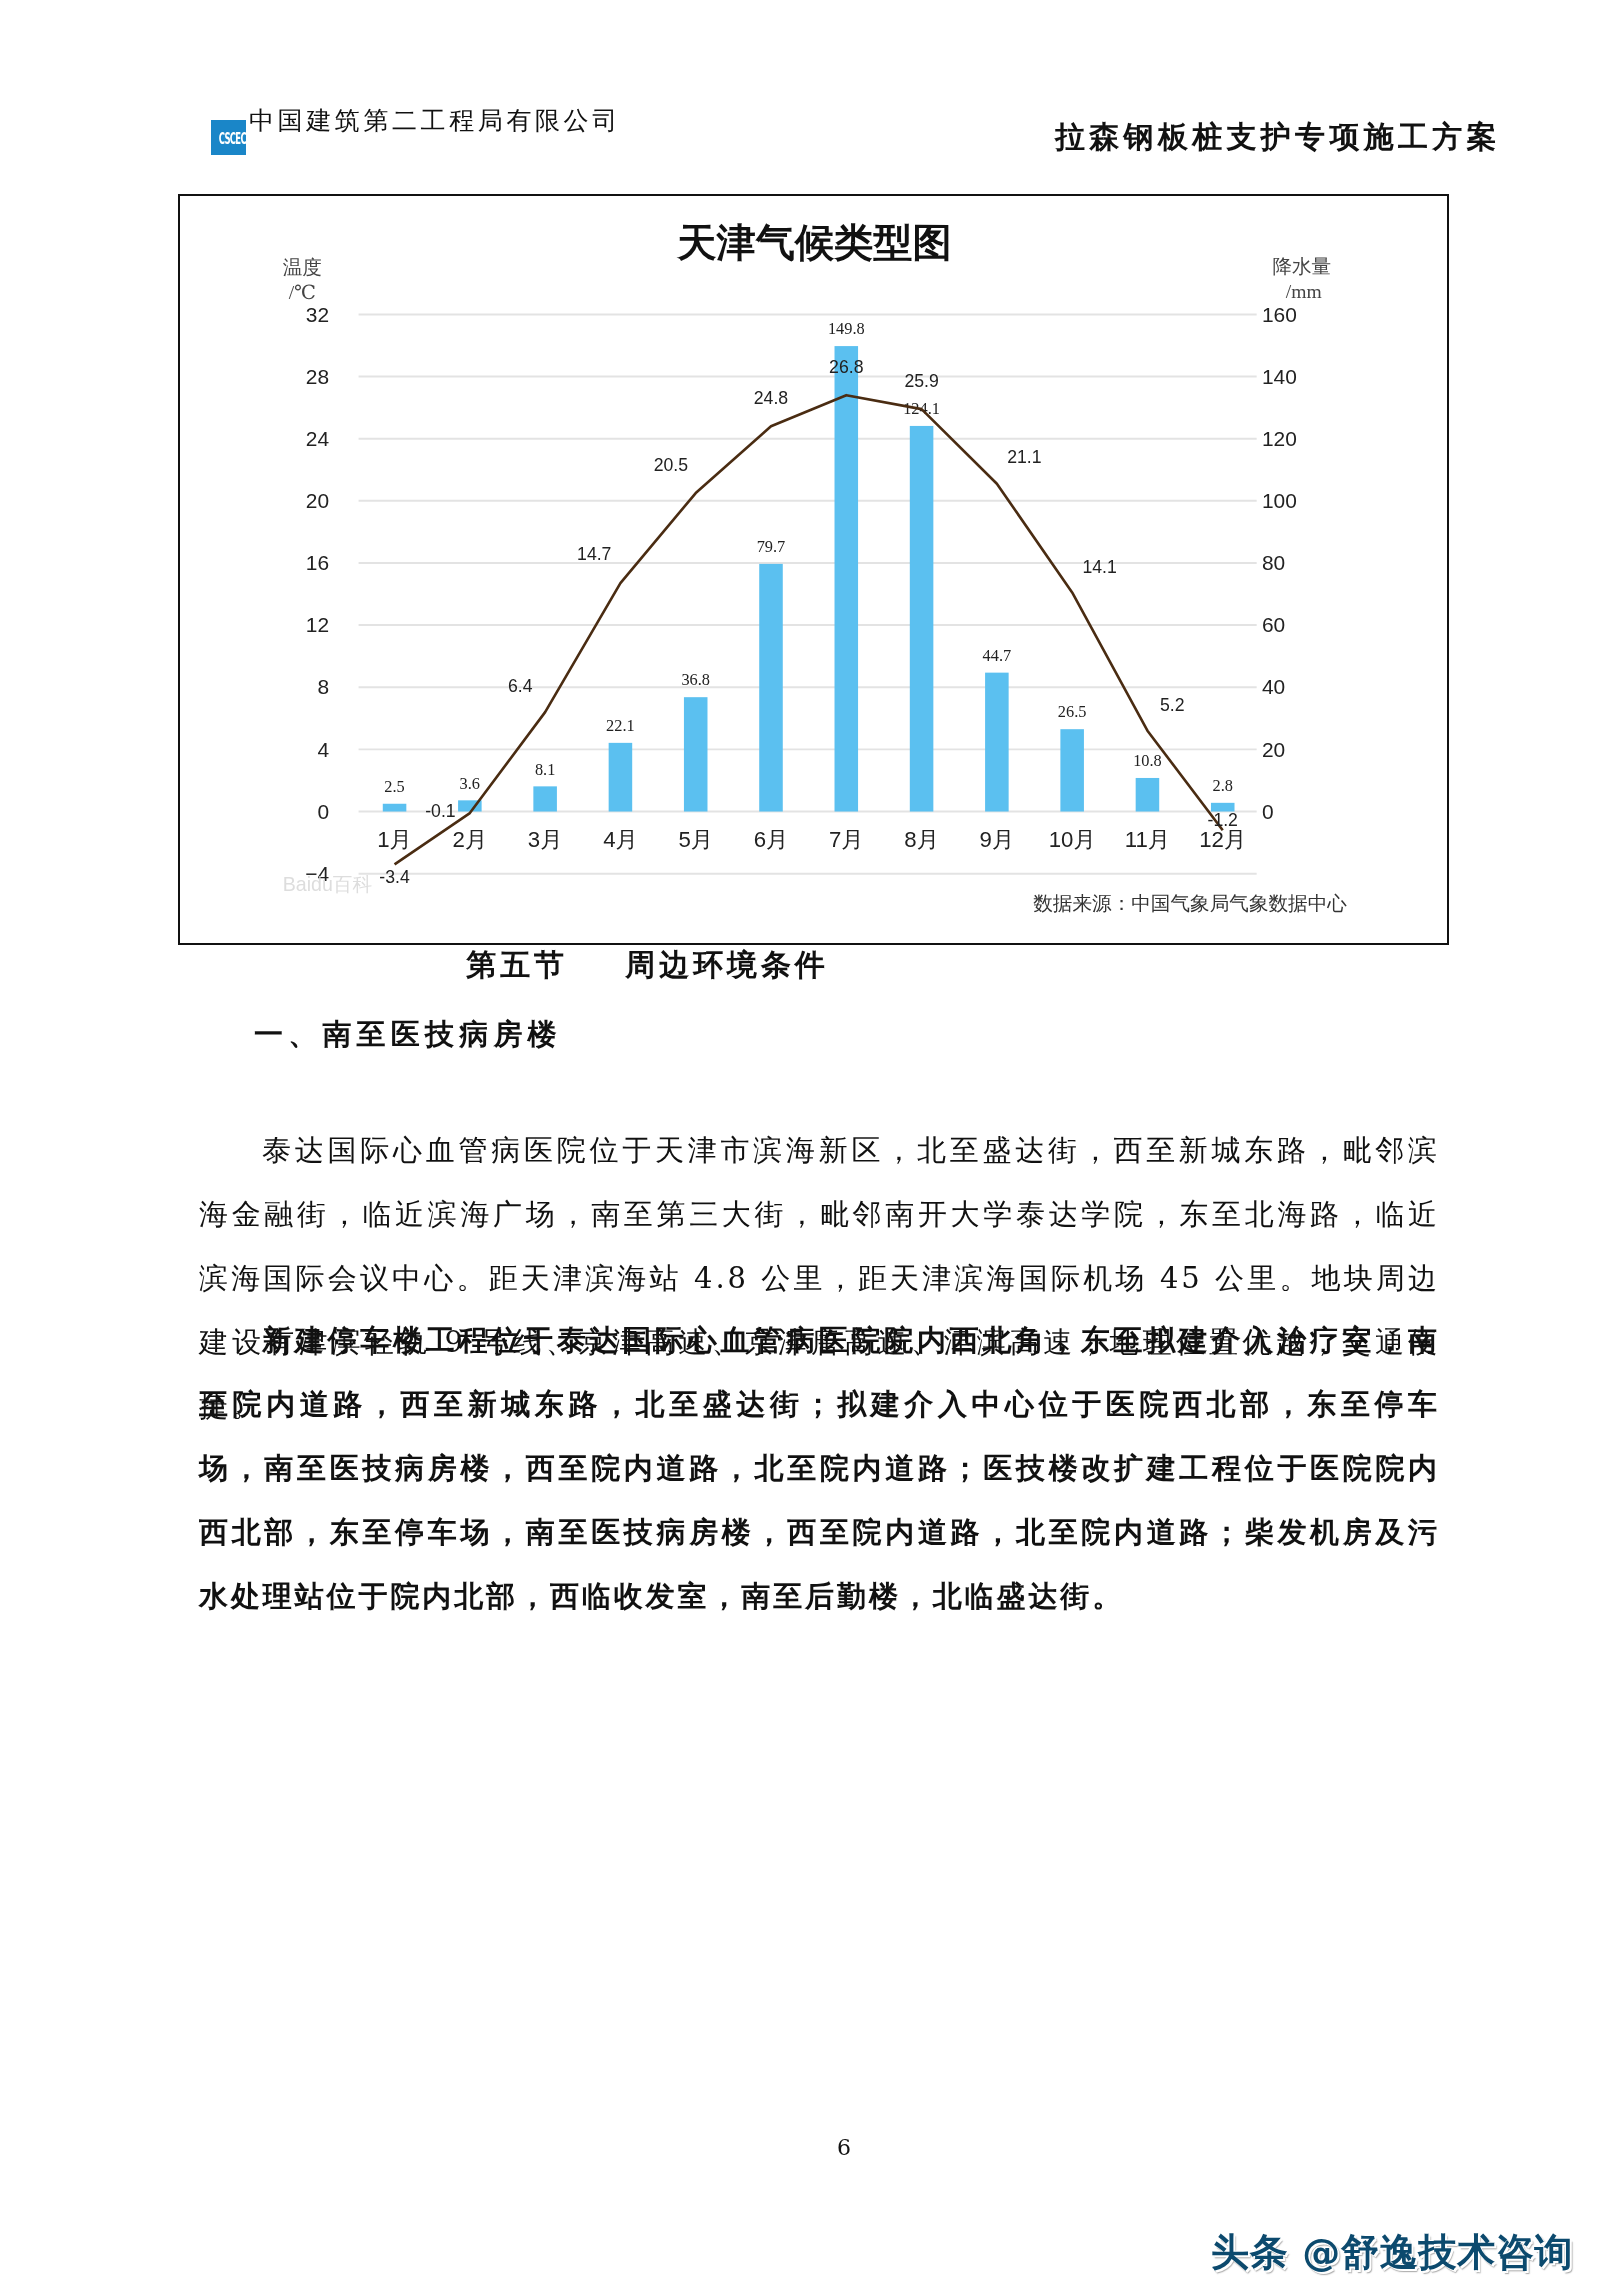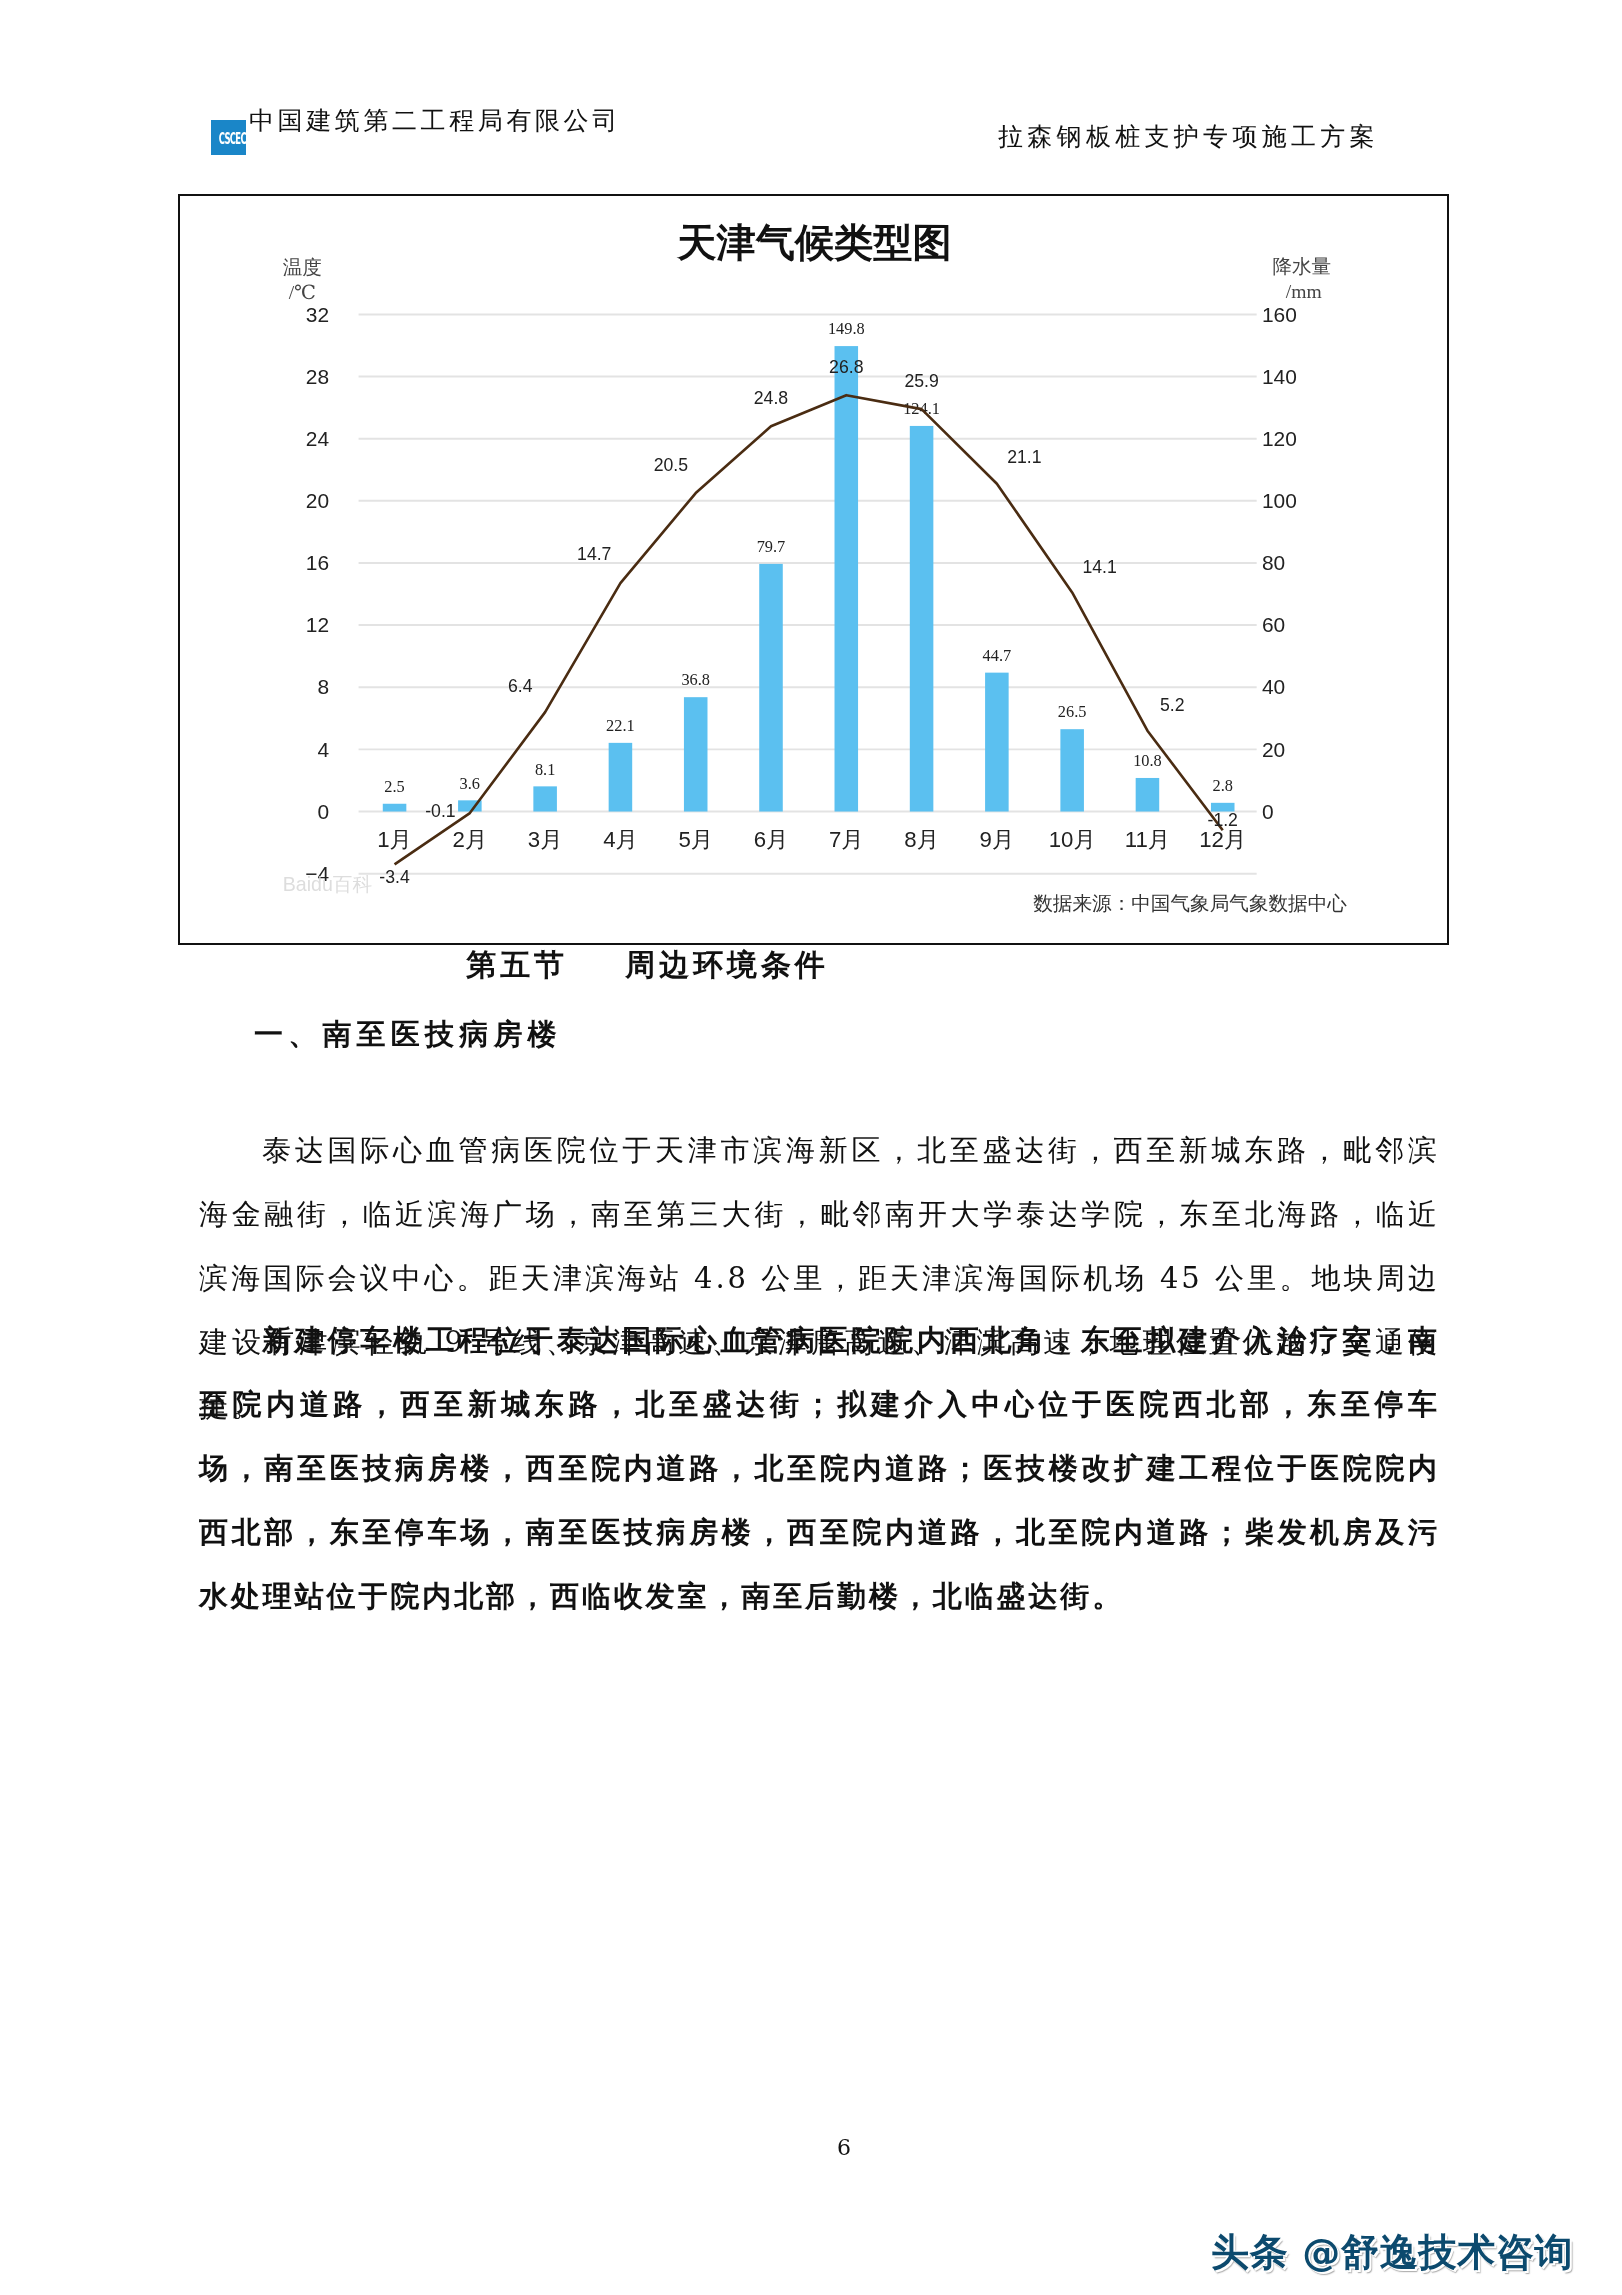--- a/index.html
+++ b/index.html
@@ -6,21 +6,21 @@
     body { width: 1623px; height: 2295px; position: relative; overflow: hidden;
            font-family: "DejaVu Serif", "Liberation Serif", serif; color: #111; }
     .abs { position: absolute; }
 
     
     .logo { left: 211px; top: 120px; width: 35px; height: 35px; background: #1a86c8;
             display: flex; align-items: center; justify-content: flex-end; }
     .logo span { color: #fff; font-family: "DejaVu Sans", sans-serif; font-size: 8.5px; font-weight: bold;
                  letter-spacing: -0.7px; transform: scaleY(1.9); }
     .hdr-left { left: 249px; top: 102px; font-size: 25px; letter-spacing: 3.6px; line-height: 37px; white-space: nowrap; }
-    .hdr-right { left: 998px; top: 118px; font-size: 25px; letter-spacing: 4.3px; line-height: 37px; white-space: nowrap; }
+    .hdr-right { left: 1055px; top: 118px; font-size: 30px; letter-spacing: 4.3px; line-height: 37px; white-space: nowrap; font-weight: bold; }
 
     
     .chart-frame { left: 178px; top: 194px; width: 1267px; height: 747px; border: 2.6px solid #111; box-sizing: content-box; }
     .chart-svg { left: 181px; top: 196px; }
 
     
     .section-title { left: 0; width: 1295px; top: 942px; text-align: center; font-size: 30px; line-height: 46px;
                      letter-spacing: 3.9px; font-weight: bold; white-space: pre; }
     .subhead { left: 254px; top: 1013px; font-size: 29px; letter-spacing: 5.2px; line-height: 43px; font-weight: bold; white-space: nowrap; }
 

